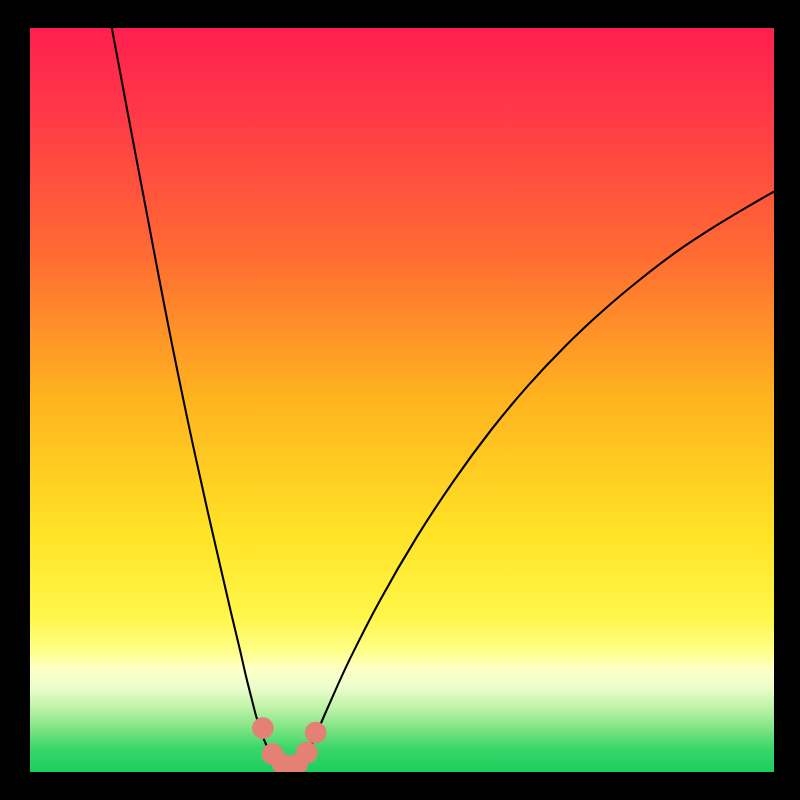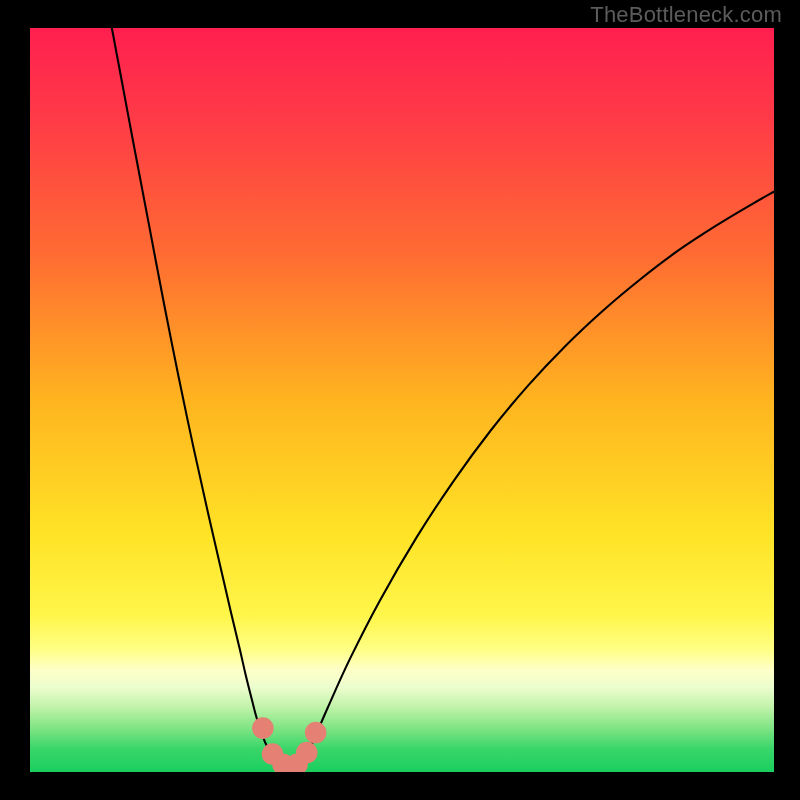--- a/index.html
+++ b/index.html
@@ -66,15 +66,14 @@
         <path d="M 244.03199999999998 729.864 C 244.96944 730.66752, 247.2312 733.12272, 249.24 734.328 C 251.24880000000002 735.53328, 253.04927999999998 736.09128, 255.19199999999998 736.56 C 257.33472 737.0287199999999, 259.00128 736.99896, 261.144 736.932 C 263.28672 736.86504, 265.22112 736.79064, 267.096 736.188 C 268.97088 735.5853599999999, 270.08688 735.1240799999999, 271.56 733.584 C 273.03312 732.04392, 274.61039999999997 728.70336, 275.28 727.632" fill="none" stroke="#000000" stroke-width="2.0832" stroke-linecap="round" stroke-linejoin="round"></path>
         <circle cx="232.872" cy="700.104" r="10.787999999999998" fill="#e58074"></circle>
         <circle cx="242.544" cy="726.144" r="10.787999999999998" fill="#e58074"></circle>
         <circle cx="252.96" cy="736.188" r="10.787999999999998" fill="#e58074"></circle>
         <circle cx="267.096" cy="736.188" r="10.787999999999998" fill="#e58074"></circle>
         <circle cx="276.76800000000003" cy="724.656" r="10.787999999999998" fill="#e58074"></circle>
         <circle cx="285.696" cy="704.568" r="10.787999999999998" fill="#e58074"></circle>
       </svg>
   </div>
 
-  <div class="watermark">TheBottleneck.com</div>
 
 </div>
 
 </body></html>

